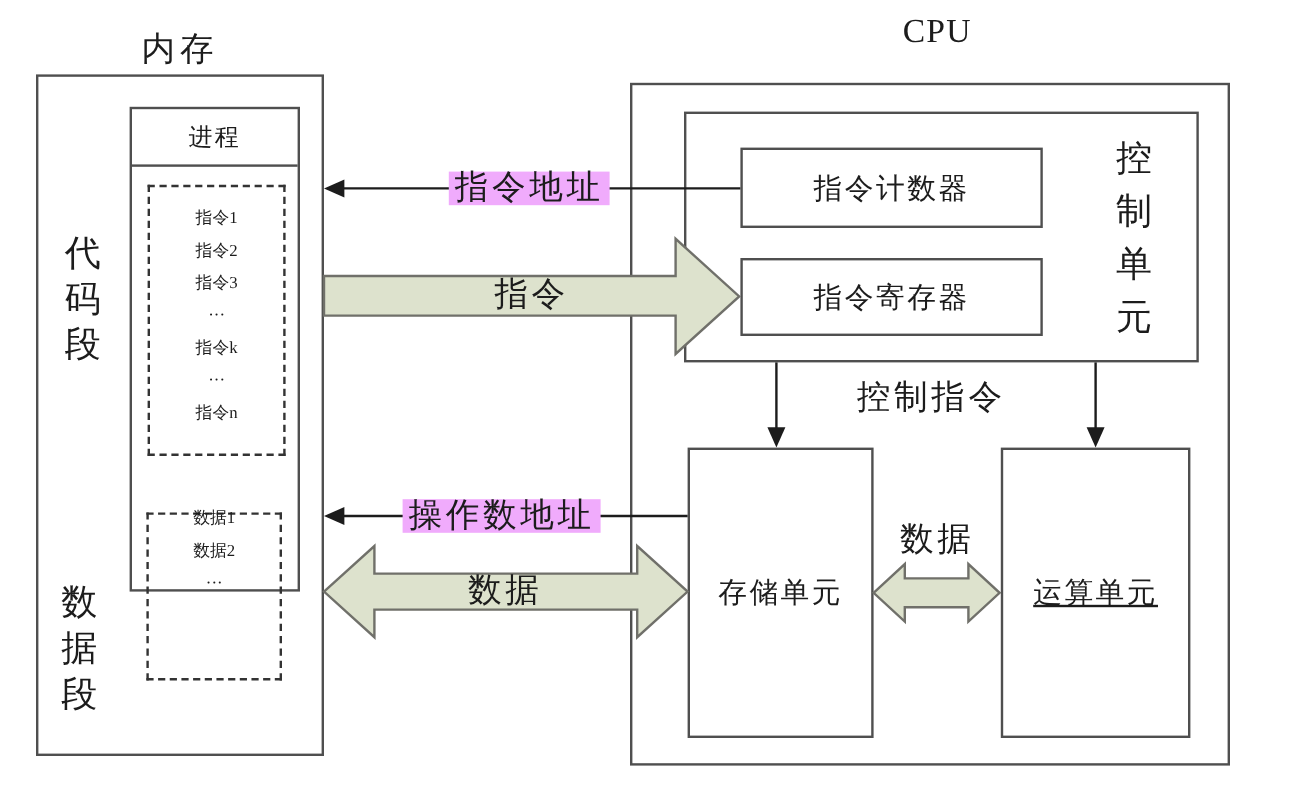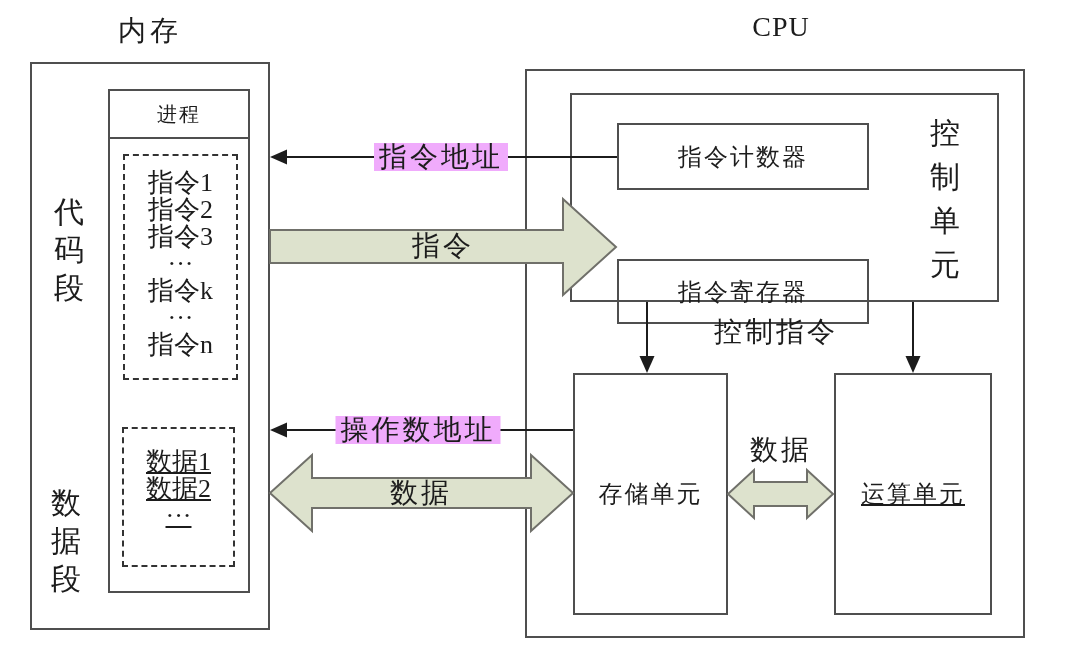--- a/index.html
+++ b/index.html
@@ -7,67 +7,67 @@
     position:relative;width:1092px;height:657px;background:#fff;overflow:hidden;
     font-family:"Liberation Serif","DejaVu Serif",serif;color:#1c1c1c;
   }
   .box{position:absolute;border:2px solid var(--box-border);background:transparent;box-sizing:border-box;}
   .dashed{position:absolute;border:2px dashed #333;box-sizing:border-box;}
   .label{position:absolute;transform:translate(-50%,-50%);white-space:nowrap;line-height:1;z-index:3;}
   .title{font-size:28px;letter-spacing:4px;}
   .boxlabel{position:absolute;display:flex;align-items:center;justify-content:center;
             font-size:24px;letter-spacing:2px;z-index:1;}
   .vlabel{position:absolute;width:34px;text-align:center;font-size:30px;word-break:break-all;z-index:1;}
-  .list{position:absolute;text-align:center;font-size:26px;line-height:27px;z-index:1;}
+  .list{position:absolute;text-align:center;font-size:14px;line-height:27px;z-index:1;}
   .arrowlabel{font-size:28px;letter-spacing:3px;}
   .bgwhite{background:#f0abfc;padding:0 5px;}
   .hdr{position:absolute;left:0;top:0;right:0;height:46px;display:flex;align-items:center;
        justify-content:center;border-bottom:2px solid var(--box-border);font-size:20px;letter-spacing:2px;}
   svg.arrows{position:absolute;left:0;top:0;z-index:2;pointer-events:none;}
   .thin{stroke:var(--line);stroke-width:2;fill:none;}
   .head{fill:var(--line);stroke:none;}
   .block{fill:var(--block-arrow-fill);stroke:var(--block-arrow-stroke);stroke-width:2;stroke-linejoin:miter;}
 </style>
 </head>
 <body>
 
 <div class="stage">
 
-  <div class="label title" style="left:150px;top:31px;">内存</div>
+  <div class="label title" style="left:150px;top:42px;">内存</div>
   <div class="label title" style="left:781px;top:27px;letter-spacing:1px;">CPU</div>
 
   <div class="box" style="left:30px;top:62px;width:240px;height:568px;"></div>
-  <div class="box" style="left:108px;top:89px;width:142px;height:504px;">
+  <div class="box" style="left:108px;top:89px;width:142px;height:404px;">
     <div class="hdr">进程</div>
   </div>
   <div class="dashed" style="left:123px;top:154px;width:115px;height:226px;"></div>
   <div class="dashed" style="left:122px;top:427px;width:113px;height:140px;"></div>
 
   <div class="list" style="left:123px;top:169px;width:115px;">
       <div>指令1</div>
       <div>指令2</div>
       <div>指令3</div>
       <div>···</div>
       <div>指令k</div>
       <div>···</div>
       <div>指令n</div>
     </div>
-  <div class="list" style="left:122px;top:448px;width:113px;text-decoration:underline;">
+  <div class="list" style="left:122px;top:419px;width:113px;">
       <div>数据1</div>
       <div>数据2</div>
       <div>···</div>
     </div>
 
   <div class="vlabel" style="left:52px;top:193px;line-height:38px;">代码段</div>
   <div class="vlabel" style="left:49px;top:452px;line-height:38px;margin-top:32px;">数据段</div>
 
   <div class="box" style="left:525px;top:69px;width:500px;height:569px;"></div>
   <div class="box" style="left:570px;top:93px;width:429px;height:209px;"></div>
   <div class="box boxlabel" style="left:617px;top:123px;width:252px;height:67px;">指令计数器</div>
-  <div class="box boxlabel" style="left:617px;top:215px;width:252px;height:65px;margin-top:44px;">指令寄存器</div>
+  <div class="box boxlabel" style="left:617px;top:215px;width:252px;height:65px;">指令寄存器</div>
   <div class="vlabel" style="left:928px;top:111px;line-height:44px;">控制单元</div>
   <div class="box boxlabel" style="left:573px;top:373px;width:155px;height:242px;">存储单元</div>
   <div class="box boxlabel" style="left:834px;top:373px;width:158px;height:242px;text-decoration:underline;">运算单元</div>
 
   <svg class="arrows" width="1092" height="657" viewBox="0 0 1092 657">
 
     <line class="thin" x1="617" y1="157" x2="284" y2="157"></line>
     <polygon class="head" points="270,157 287,149.5 287,164.5"></polygon>
 
     <line class="thin" x1="573" y1="430" x2="284" y2="430"></line>

